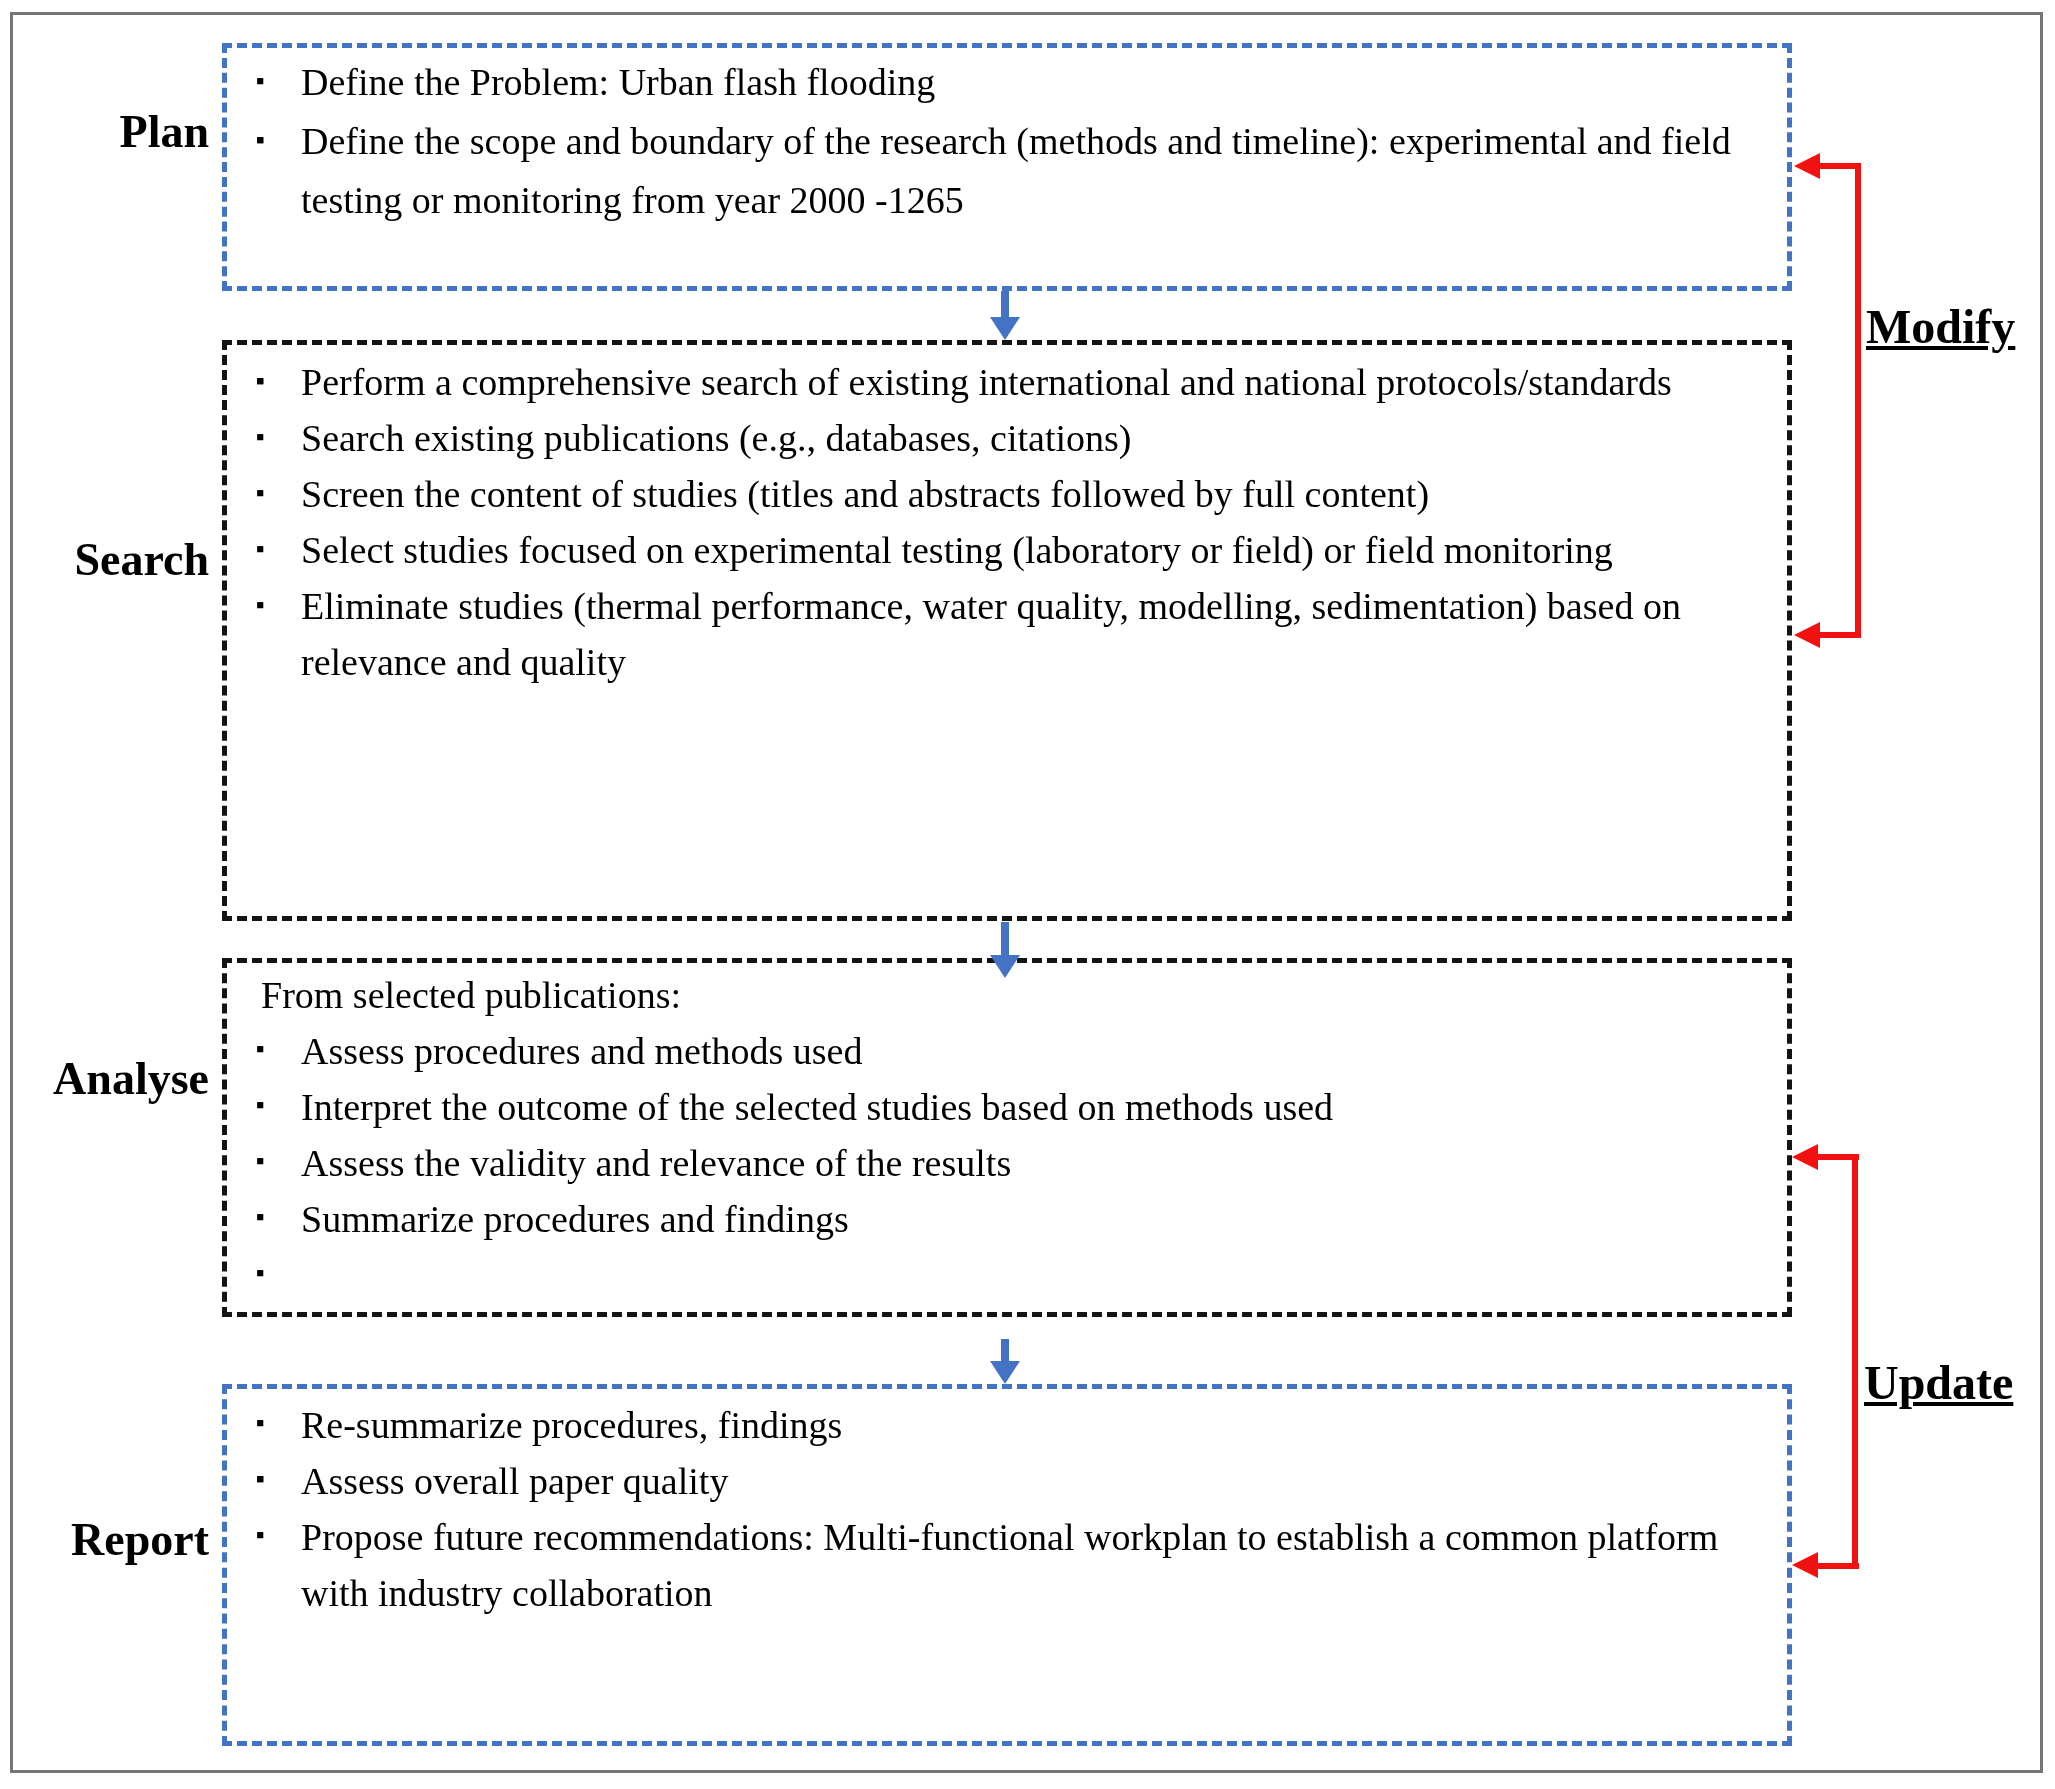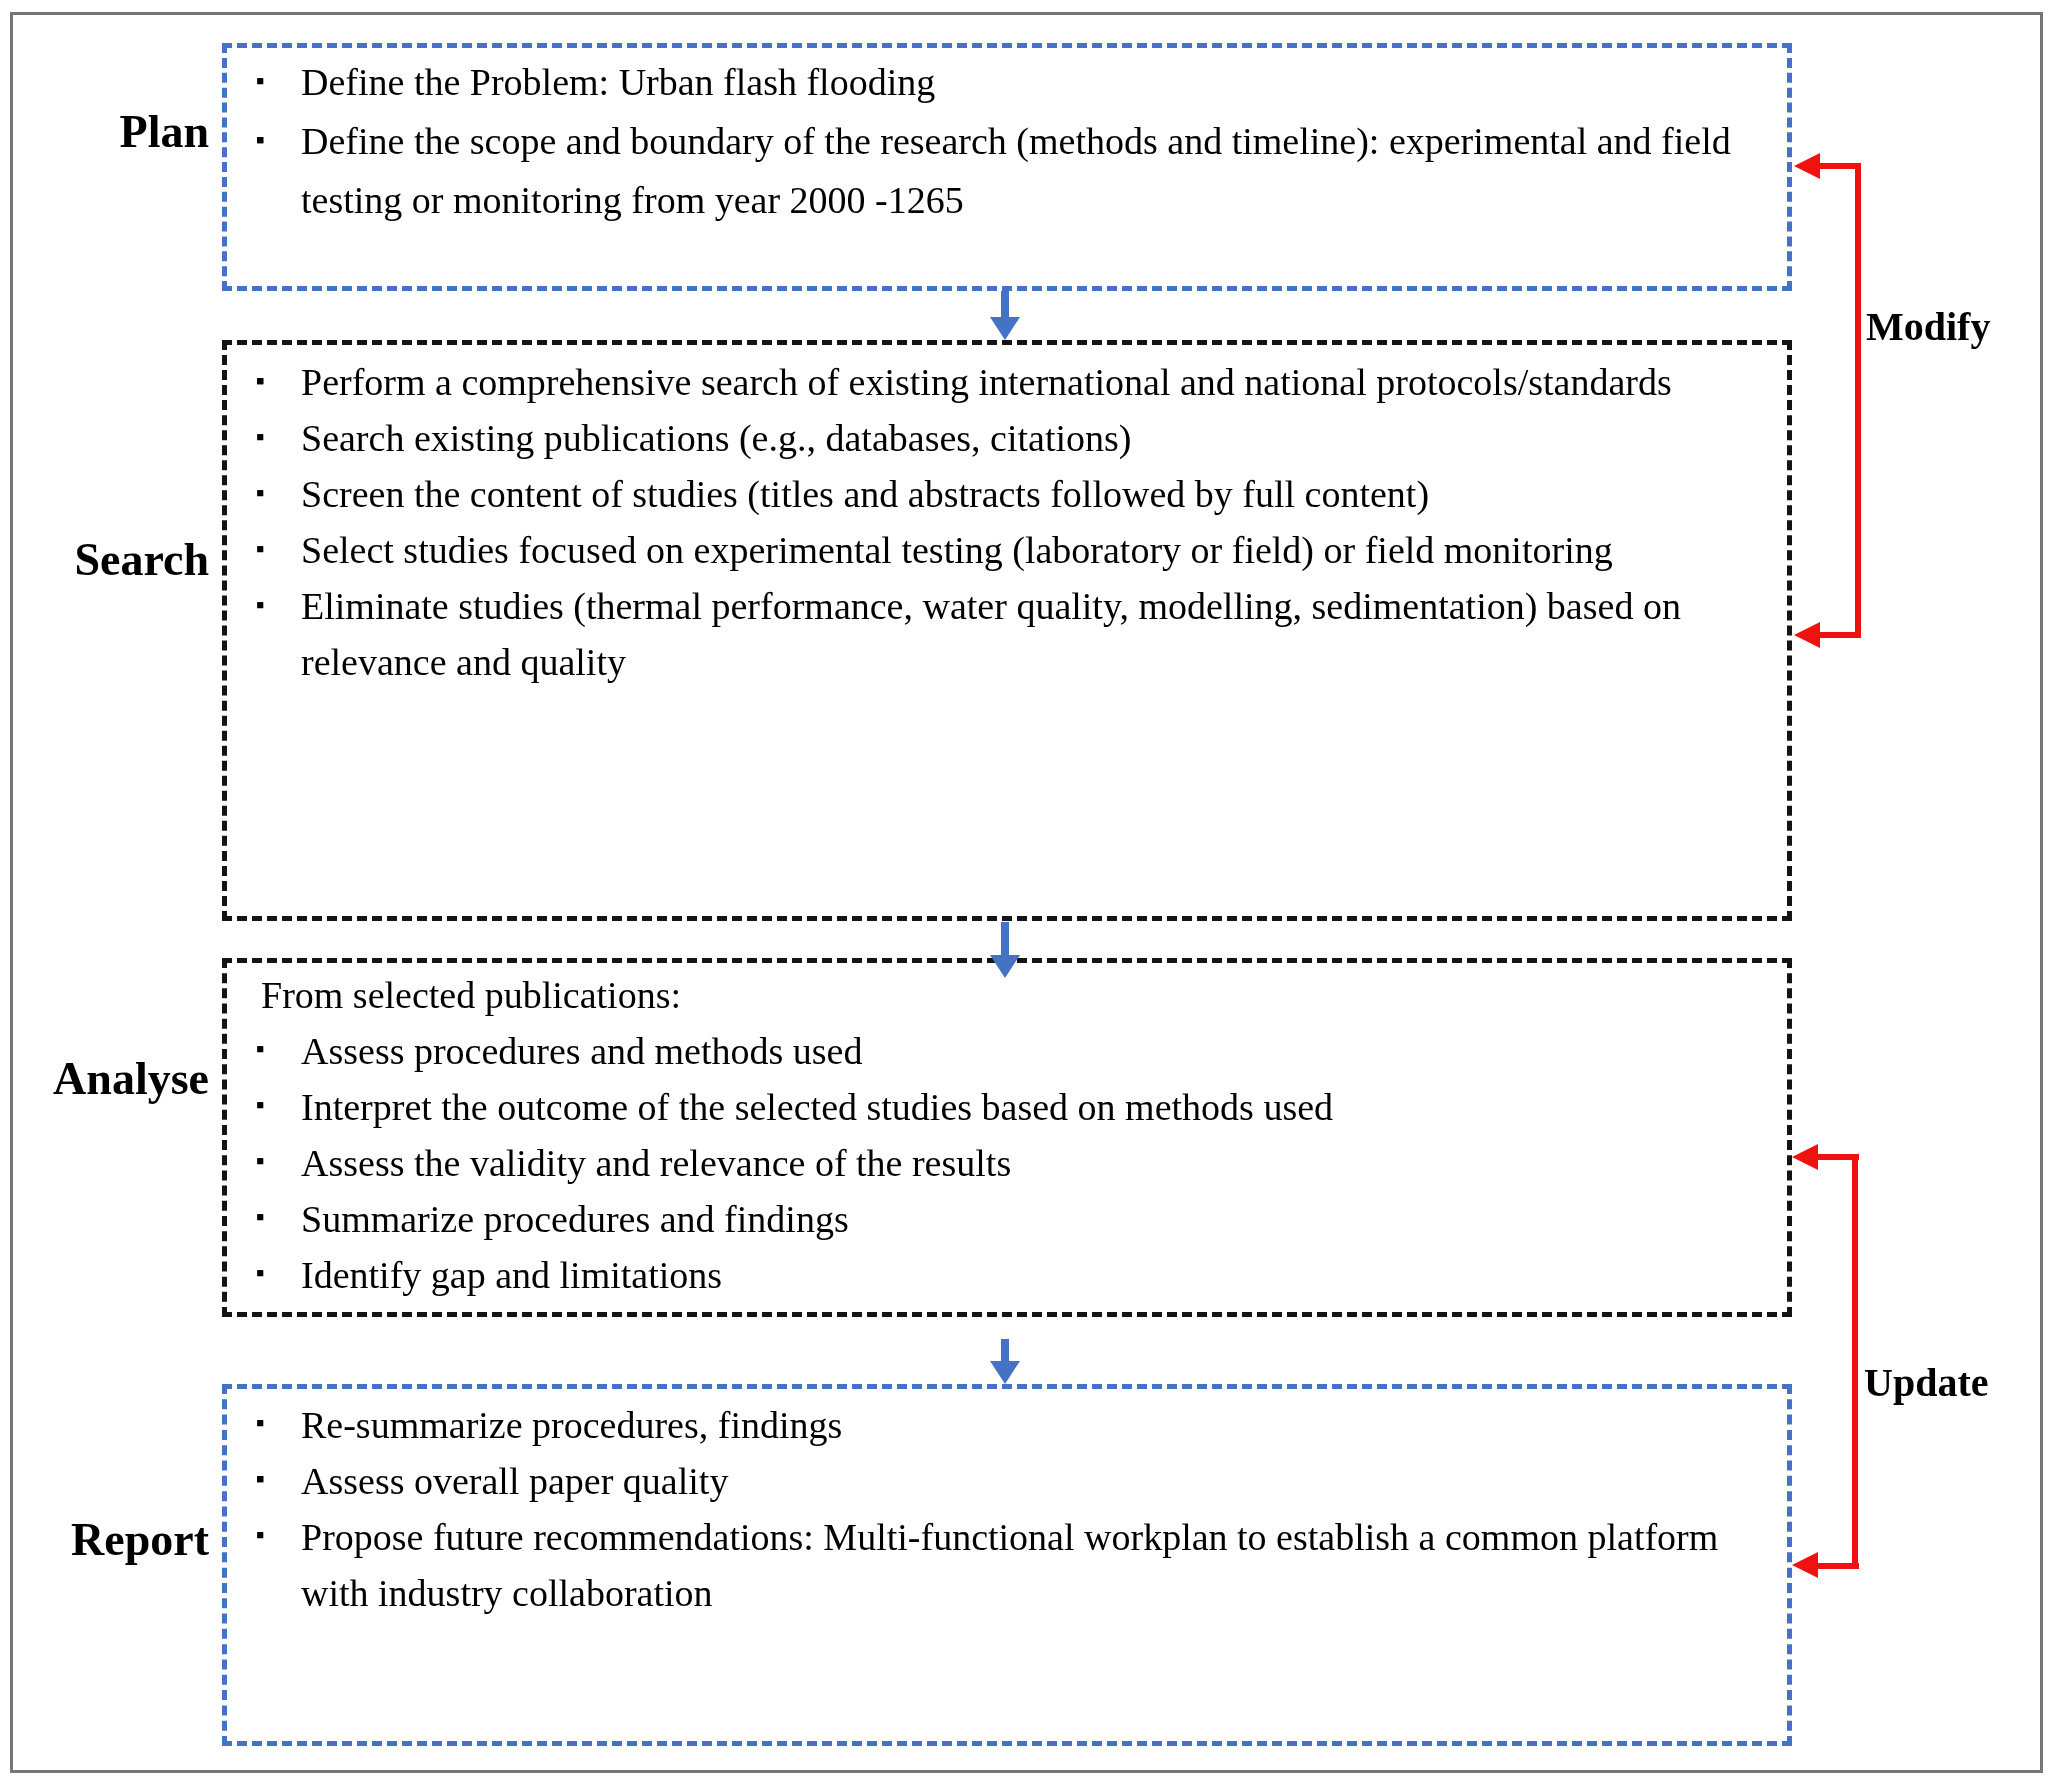--- a/index.html
+++ b/index.html
@@ -53,21 +53,21 @@
   #m-vert{left:1855px;top:163px;width:6.2px;height:475px;}
   #m-bot{left:1818px;top:632px;width:43px;height:6.2px;}
   #m-head-top{left:1794px;top:153px;}
   #m-head-bot{left:1794px;top:622px;}
   #u-top{left:1817px;top:1154px;width:42px;height:6.2px;}
   #u-vert{left:1852px;top:1154px;width:6.2px;height:414px;}
   #u-bot{left:1817px;top:1563px;width:42px;height:6.2px;}
   #u-head-top{left:1792px;top:1144px;}
   #u-head-bot{left:1792px;top:1552px;}
 
-  .fb-label{position:absolute;font-weight:bold;font-size:40px;line-height:49px;}
+  .fb-label{position:absolute;font-weight:bold;font-size:48px;line-height:49px;text-decoration:underline;}
   #lbl-modify{left:1866px;top:302px;}
   #lbl-update{left:1864px;top:1358px;}
 </style>
 </head>
 <body>
 
 <div class="page">
   <div class="frame"></div>
 
   <div class="stage-label" id="lbl-plan">Plan</div>
@@ -133,21 +133,20 @@
         <li class="li">
         <span class="blt">▪</span>
         <span>Assess the validity and relevance of the results</span>
       </li>
         <li class="li">
         <span class="blt">▪</span>
         <span>Summarize procedures and findings</span>
       </li>
         <li class="li">
         <span class="blt">▪</span>
-        <span>Identify gap and limitations</span>
       </li>
       </ul>
   </div>
 
   <div class="box blue" id="box-report">
     <ul class="blist">
         <li class="li">
         <span class="blt">▪</span>
         <span>Re-summarize procedures, findings</span>
       </li>

